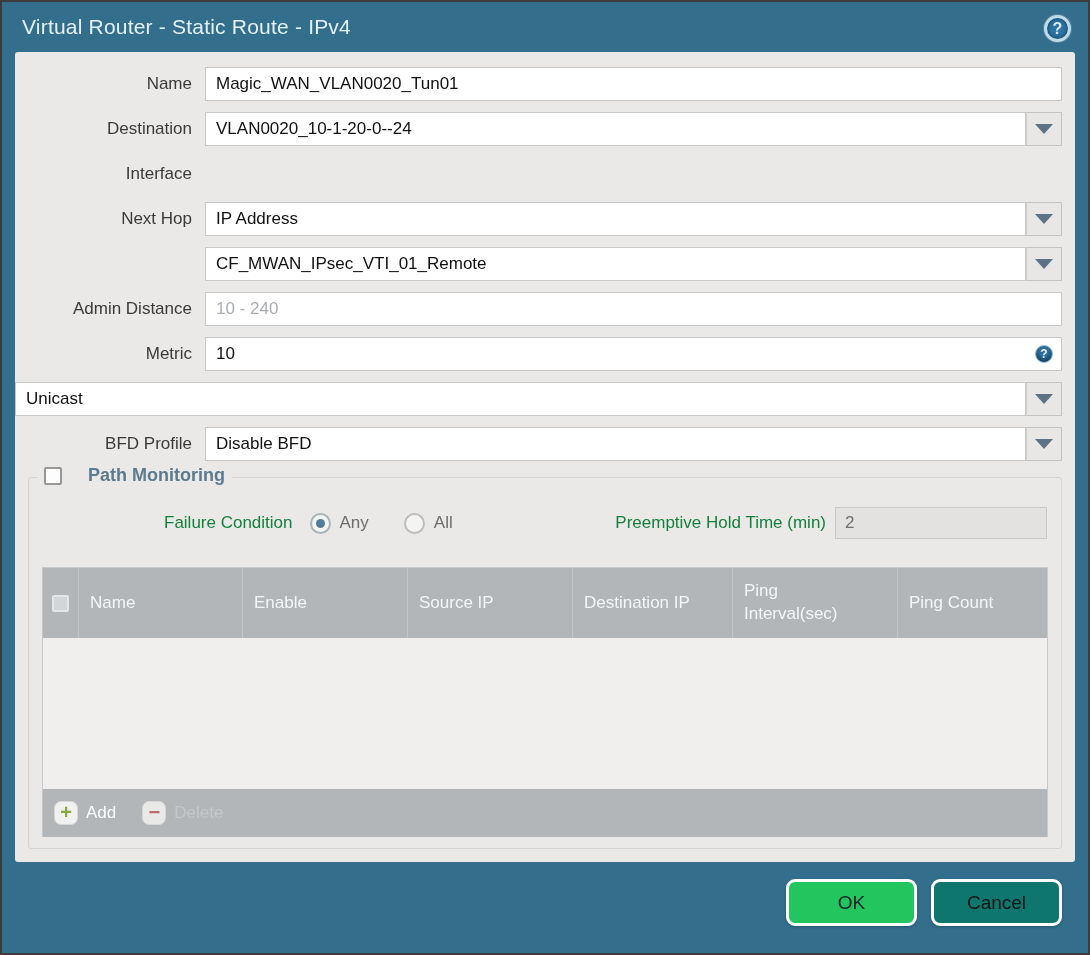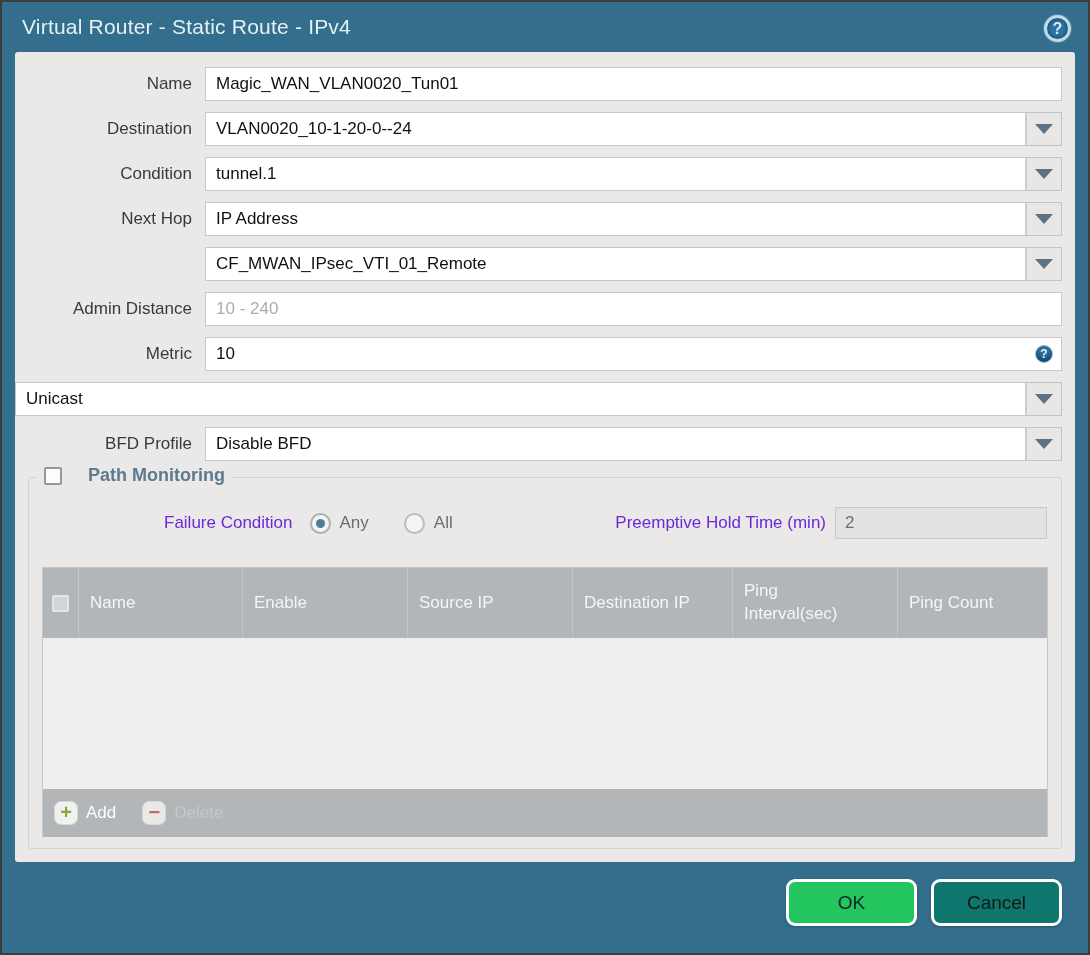--- a/index.html
+++ b/index.html
@@ -67,21 +67,21 @@
     position:absolute; top:-13px; left:8px; background:#eae9e7; padding:0 7px;
     display:flex; align-items:center; gap:26px;
   }
   .cb {
     width:18px; height:18px; background:#fdfdfd; border:2px solid #979797; border-radius:2px;
     cursor:pointer;
   }
   .group-title { font-size:18px; font-weight:bold; color:#5d7a8e; }
 
   .cond-row { display:flex; align-items:center; margin-top:28px; padding:0 14px; height:34px; }
-  .muted-label { font-size:17px; color:#6d28d9; white-space:nowrap; }
+  .muted-label { font-size:17px; color:#15803d; white-space:nowrap; }
   .radio-wrap { display:flex; align-items:center; margin-left:17px; cursor:pointer; }
   .radio {
     width:21px; height:21px; border-radius:50%; background:#f4f4f2;
     border:2px solid #bdbdbb; position:relative;
   }
   .radio.sel { border-color:#a9b4ba; }
   .radio.sel::after {
     content:""; position:absolute; left:4px; top:4px; width:9px; height:9px;
     border-radius:50%; background:#4f7e96;
   }
@@ -148,27 +148,21 @@
       <div class="form-label">Destination</div>
       <div class="field">
         <input class="txt" value="VLAN0020_10-1-20-0--24" style="">
         <div class="dd-btn">
             <div class="dd-arrow"></div>
           </div>
       </div>
     </div>
 
     <div class="form-row">
-      <div class="form-label">Condition</div>
-      <div class="field">
-        <input class="txt" value="tunnel.1" style="">
-        <div class="dd-btn">
-            <div class="dd-arrow"></div>
-          </div>
-      </div>
+      <div class="form-label">Interface</div>
     </div>
 
     <div class="form-row">
       <div class="form-label">Next Hop</div>
       <div class="field">
         <input class="txt" value="IP Address" style="">
         <div class="dd-btn">
             <div class="dd-arrow"></div>
           </div>
       </div>

